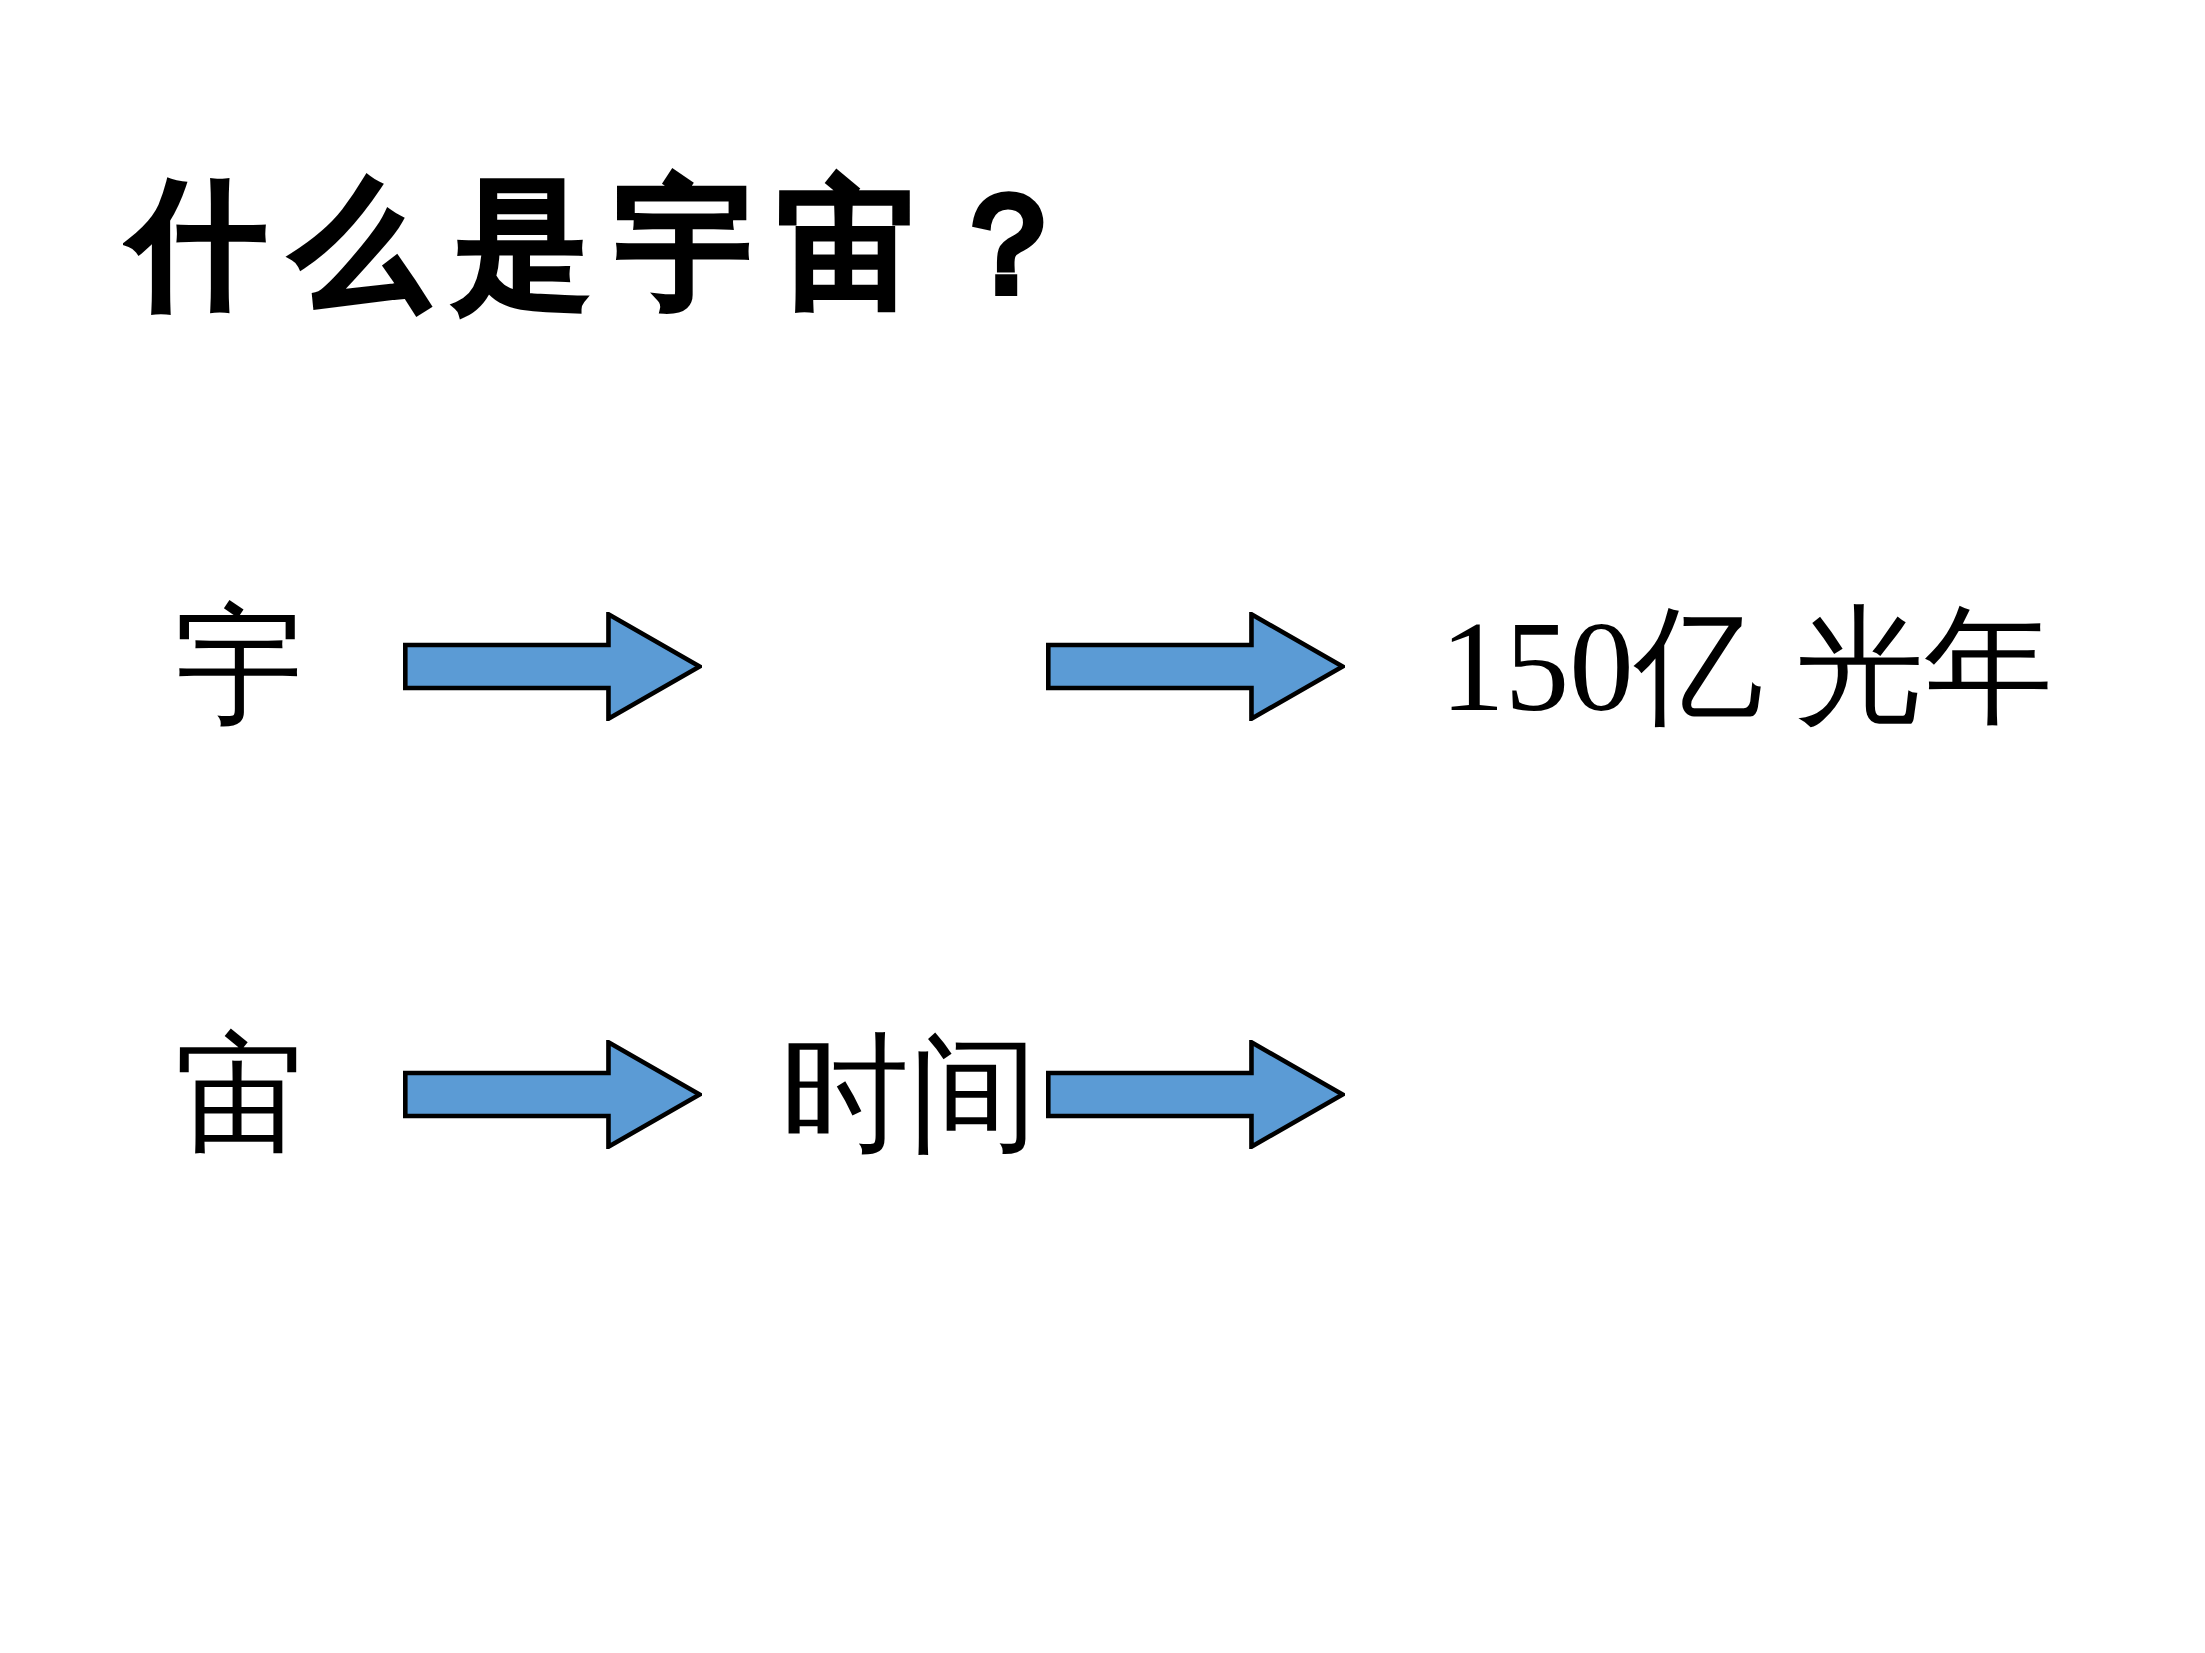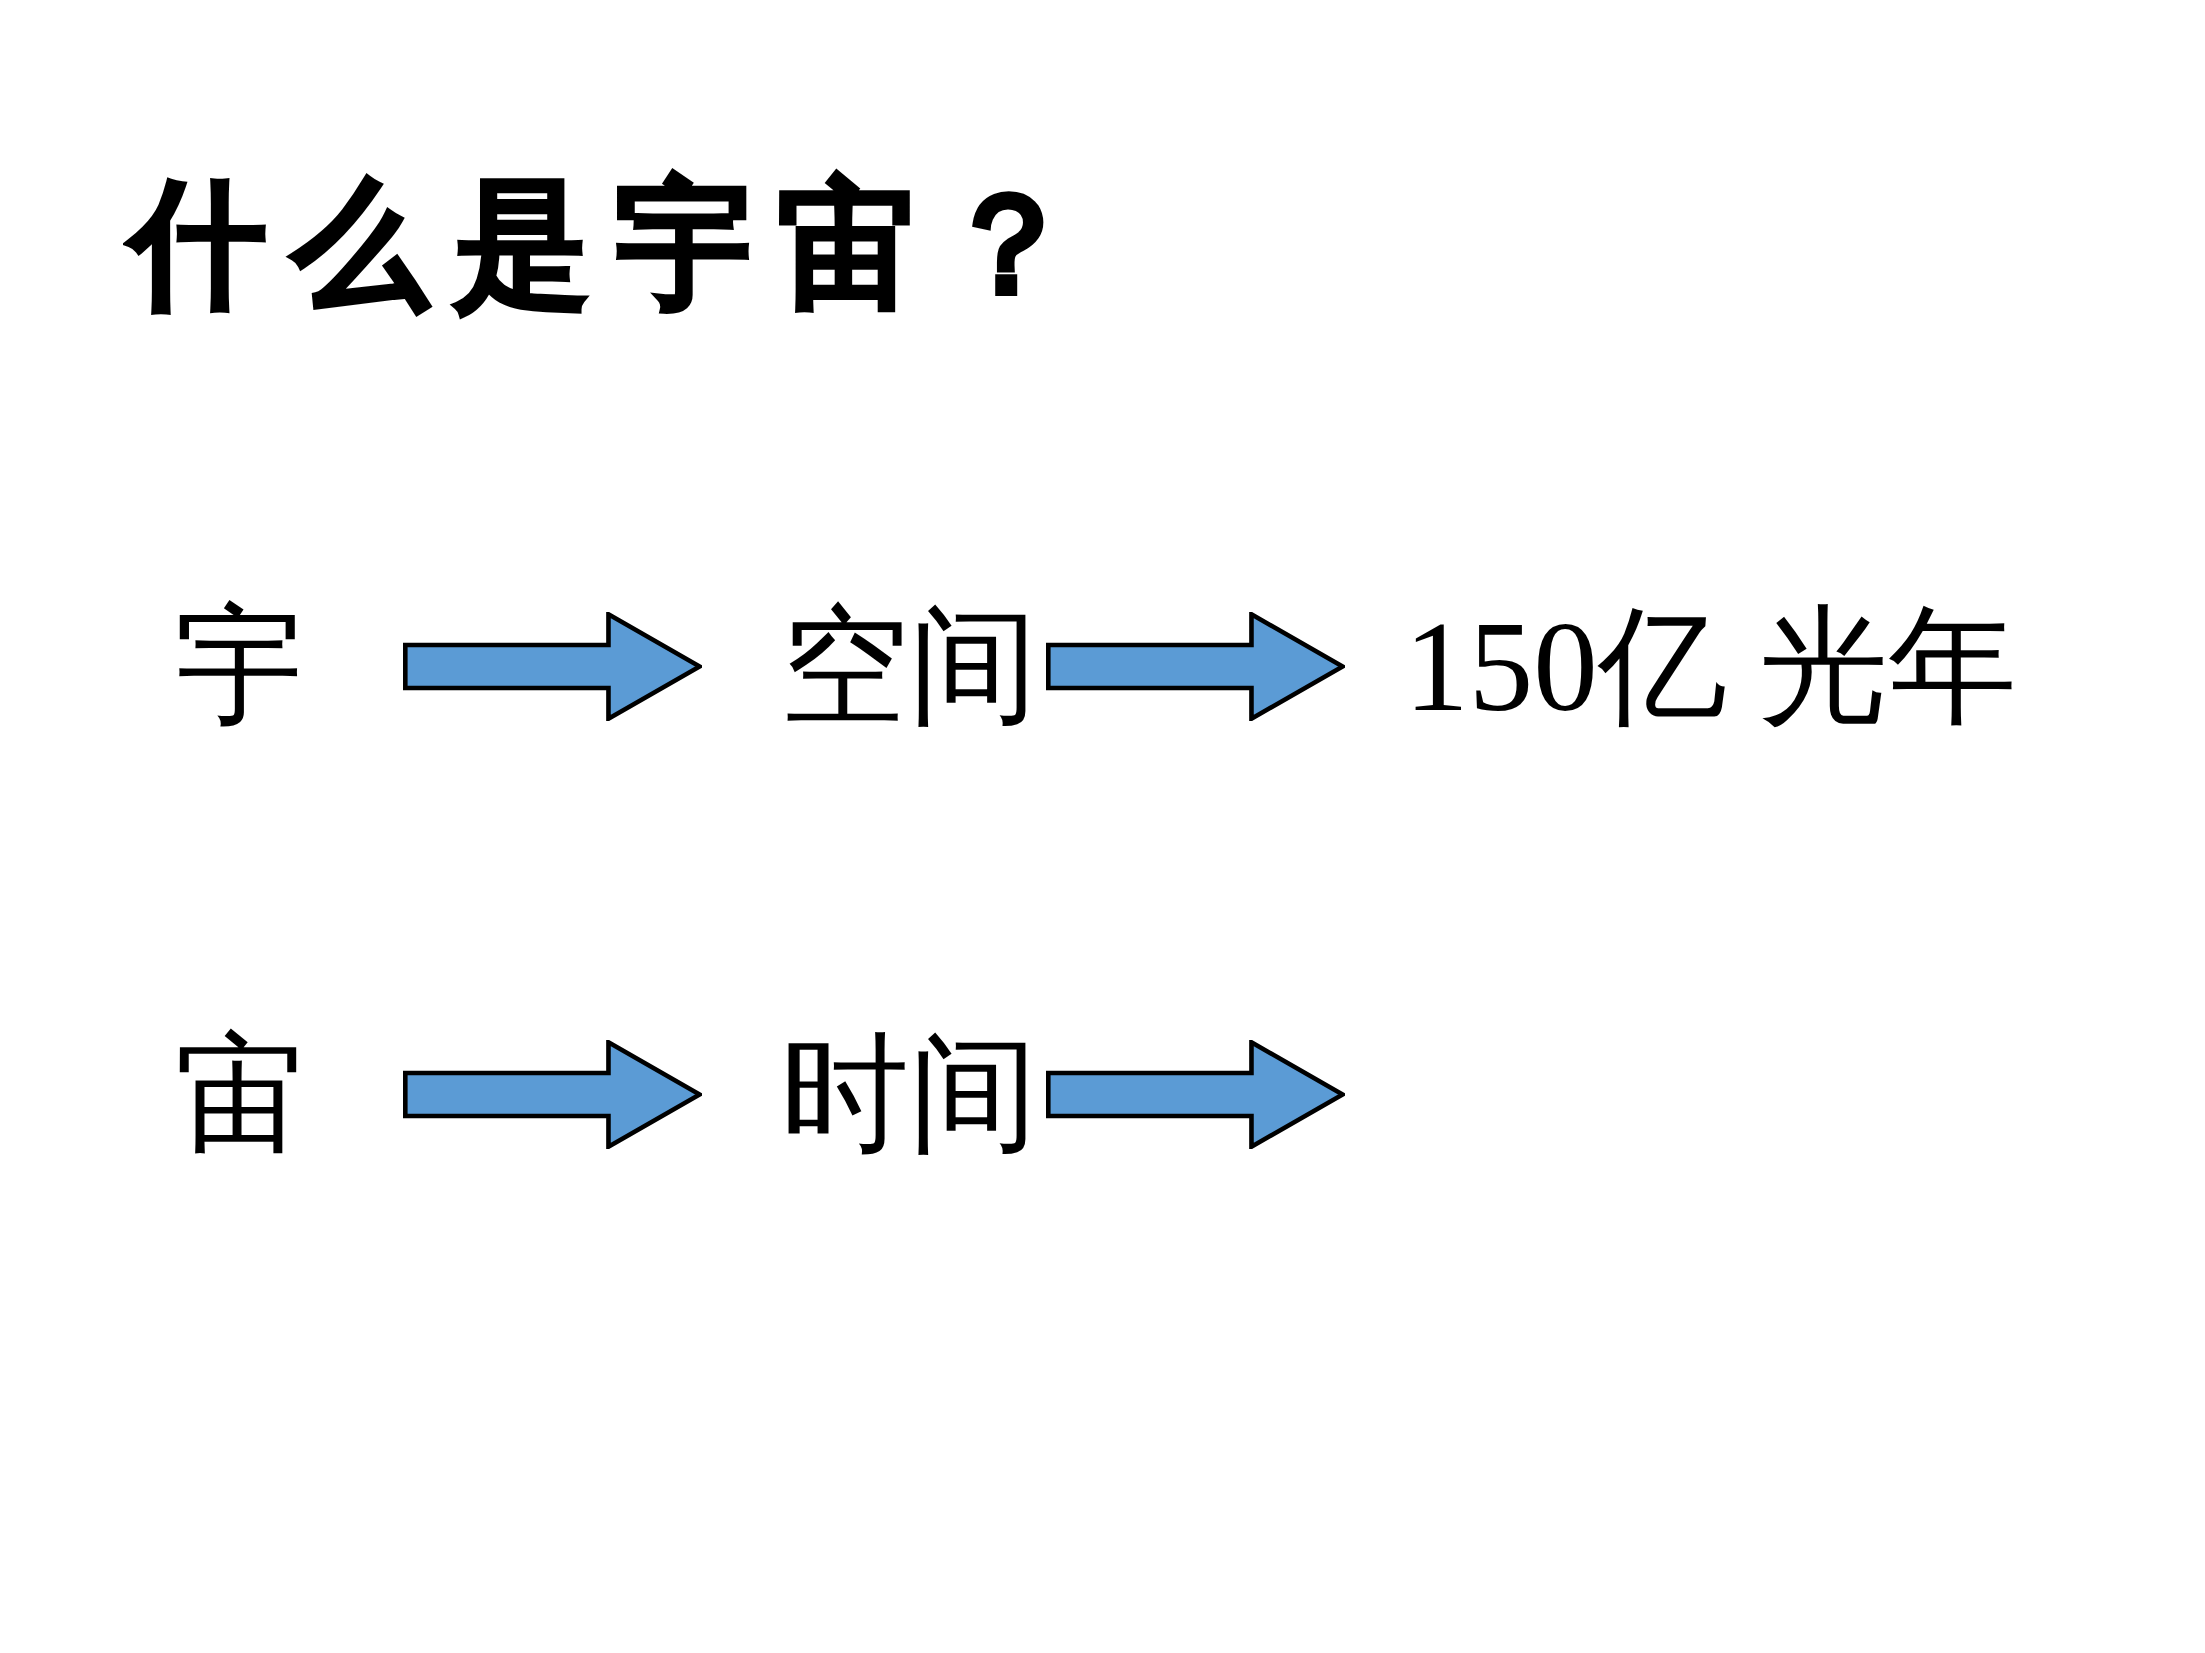--- a/index.html
+++ b/index.html
@@ -57,21 +57,21 @@
     color: #000000;
     white-space: pre;
     display: inline-block;
   }
 
   
   .cell-term-a   { position: absolute; left: 175px;  width: 207px;  text-align: left; }
   .cell-arrow-1  { position: absolute; left: 403px;  width: 299px;  }
   .cell-term-b   { position: absolute; left: 780px; width: 253px;  text-align: left; }
   .cell-arrow-2  { position: absolute; left: 1046px; width: 299px;  }
-  .cell-term-c   { position: absolute; left: 1328px; width: 689px;  text-align: right; }
+  .cell-term-c   { position: absolute; left: 1402px; width: 689px;  text-align: center; }
 
   
   .block-arrow {
     display: block;
     width: 299px;
     height: 109px;
   }
   .block-arrow svg { display: block; width: 100%; height: 100%; }
 
   .num { font-family: "Liberation Serif", "DejaVu Serif", serif; }
@@ -90,23 +90,20 @@
     </div>
 
     <div class="cell-arrow-1">
       <span class="block-arrow">
         <svg viewBox="0 0 390 142" preserveAspectRatio="none" aria-hidden="true">
           <polygon points="3,43 268,43 268,3 387,71 268,139 268,99 3,99" fill="#5B9BD5" stroke="#000000" stroke-width="6" stroke-linejoin="miter"></polygon>
         </svg>
       </span>
     </div>
 
-    <div class="cell-term-b">
-      <span class="term">空间</span>
-    </div>
 
     <div class="cell-arrow-2">
       <span class="block-arrow">
         <svg viewBox="0 0 390 142" preserveAspectRatio="none" aria-hidden="true">
           <polygon points="3,43 268,43 268,3 387,71 268,139 268,99 3,99" fill="#5B9BD5" stroke="#000000" stroke-width="6" stroke-linejoin="miter"></polygon>
         </svg>
       </span>
     </div>
 
     <div class="cell-term-c">

